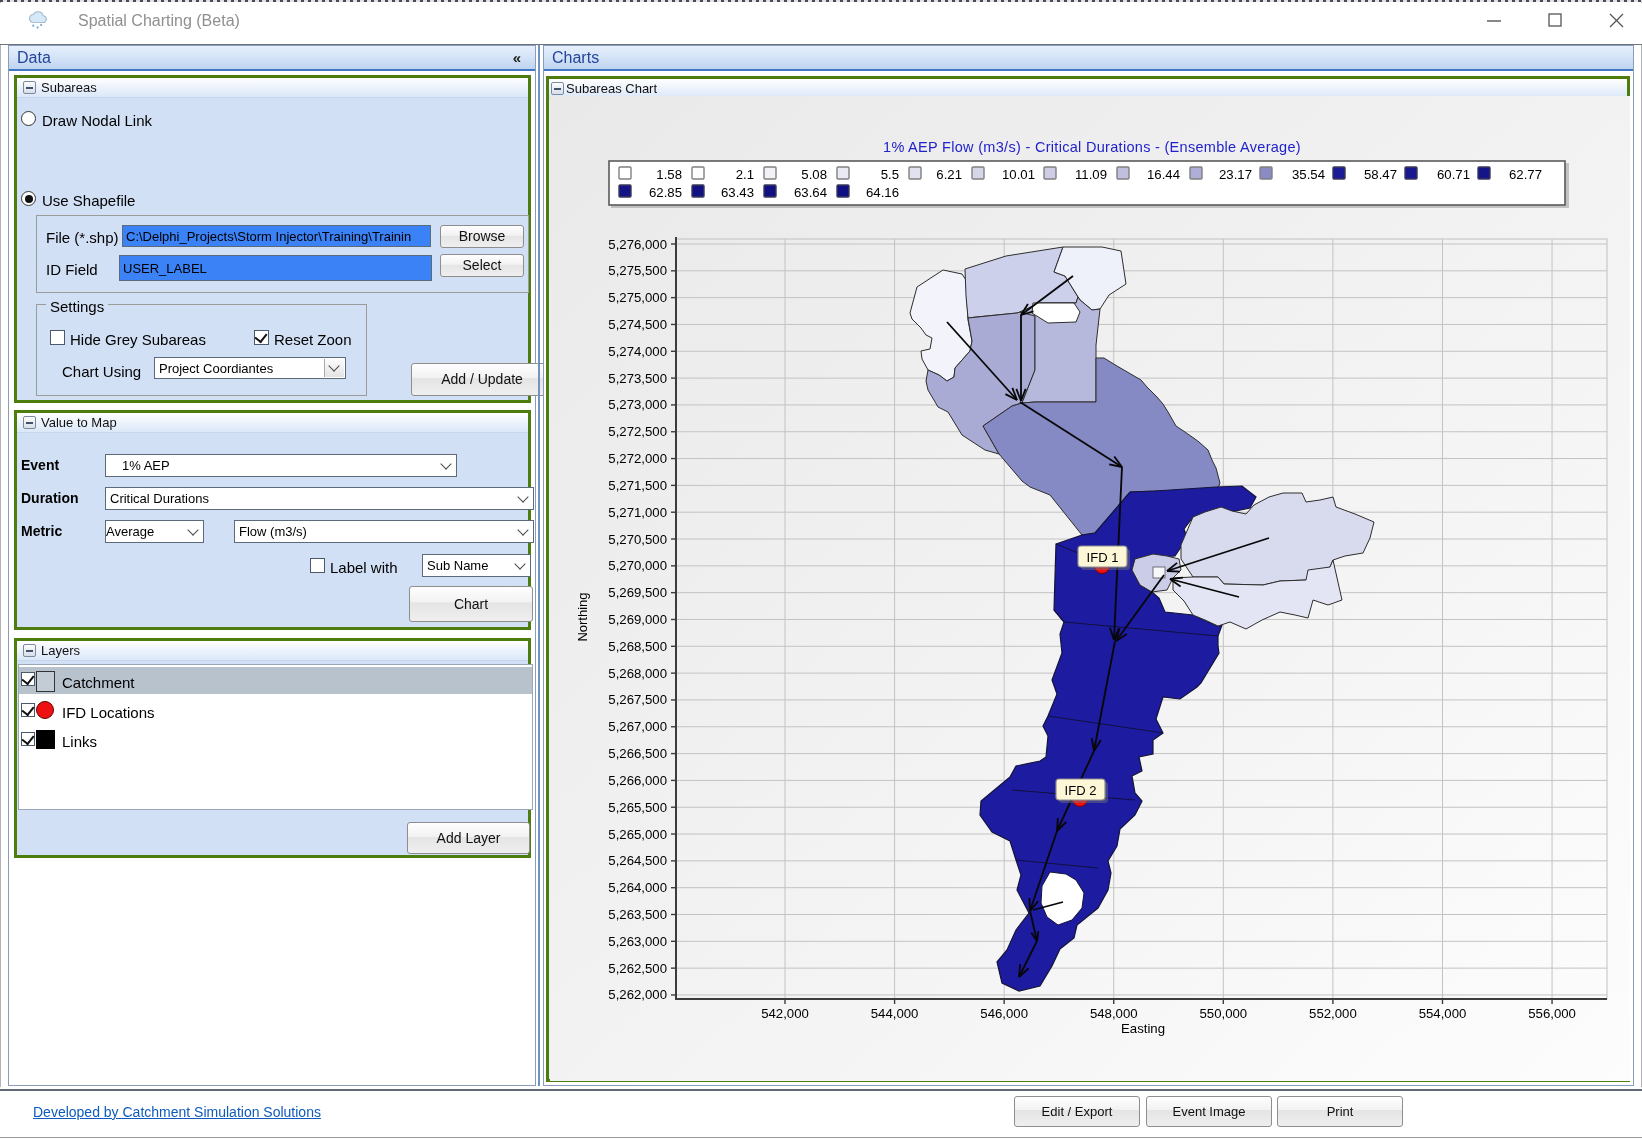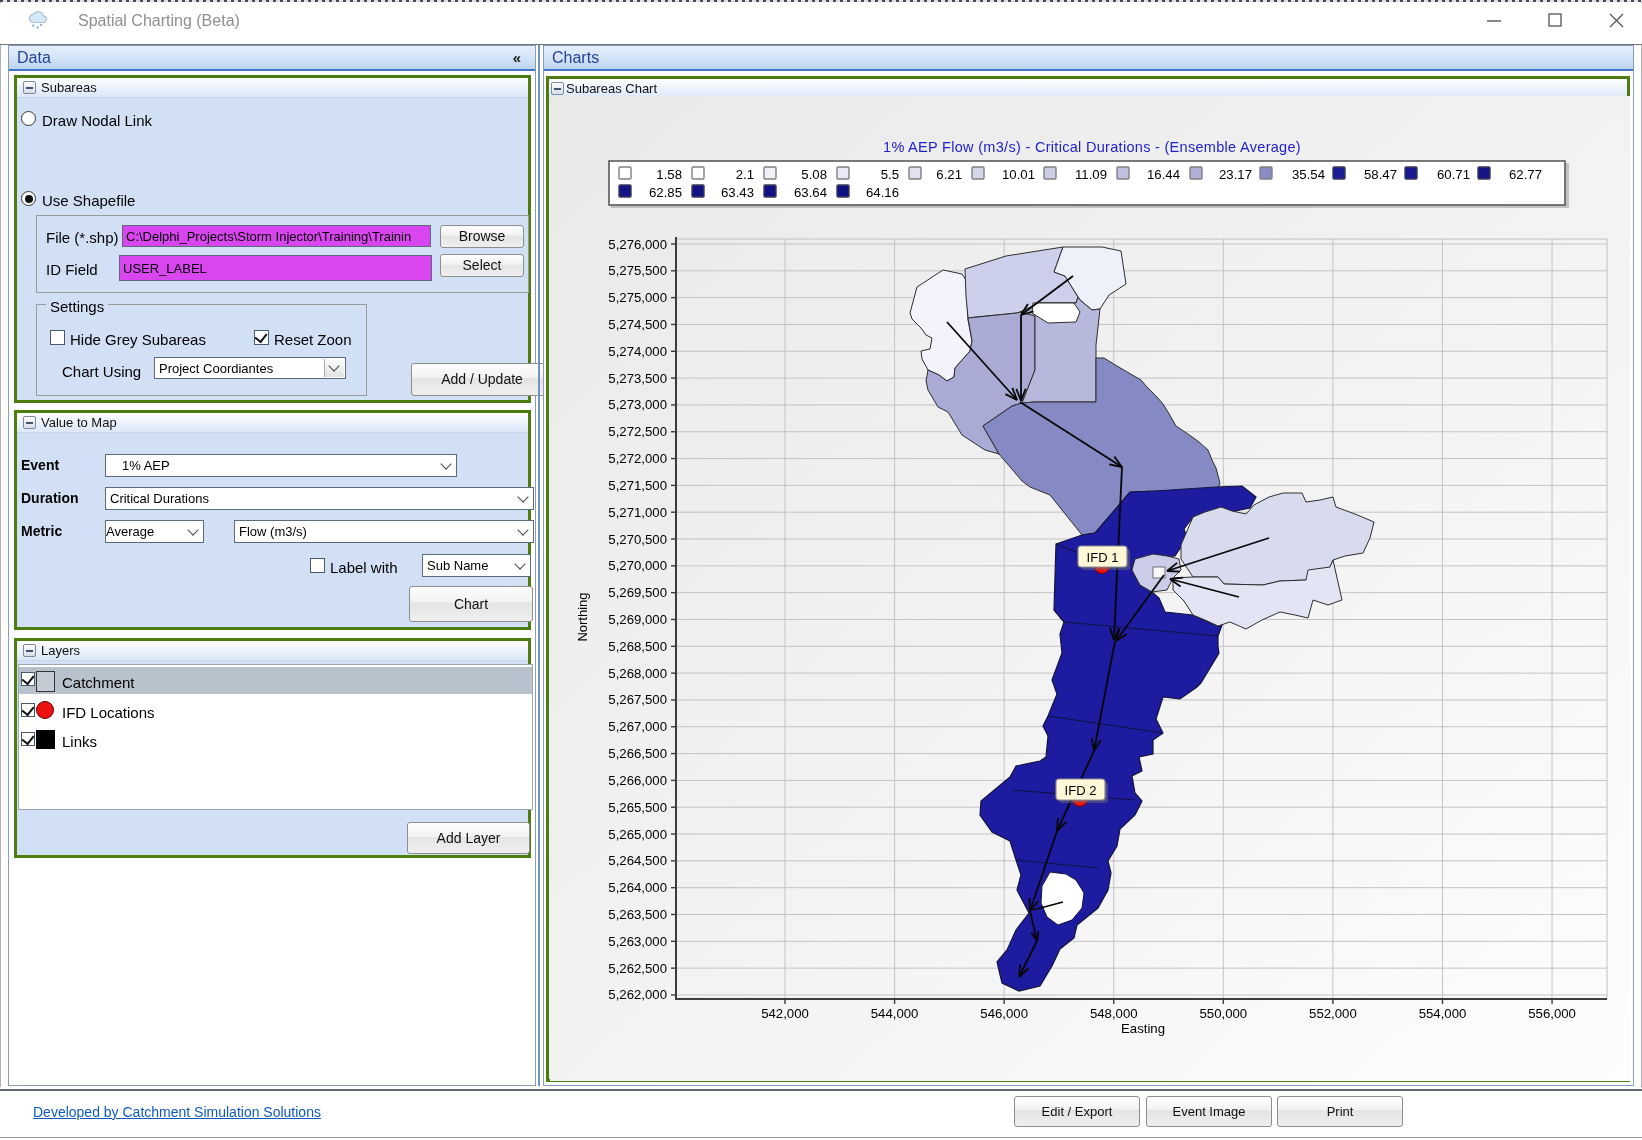--- a/index.html
+++ b/index.html
@@ -15,21 +15,21 @@
 .sect { position:absolute; border:3px solid #4d7c0f; background:#d2e0f5;text-decoration:underline; }
 .shead { position:absolute; left:0; top:0; right:0; height:20px;
   background:linear-gradient(#ffffff,#e8f0fb 60%,#dbe7f8); font-size:13px; color:#111;
   line-height:20px; border-bottom:1px solid #c5d6ee; }
 .collapse { display:inline-block; width:13px; height:13px; margin:3px 5px 0 6px;
   border:1px solid #7a8aa0; background:linear-gradient(#fdfdfd,#d8dee8); vertical-align:top;
   position:relative; border-radius:2px; }
 .collapse:after { content:""; position:absolute; left:2px; right:2px; top:5px; height:1.6px; background:#44506a; }
 .btn { position:absolute; background:linear-gradient(#fefefe,#f2f2f2 45%,#e4e4e4 46%,#efefef);
   border:1px solid #8e8e8e; border-radius:3px; font-size:14px; color:#111; text-align:center; }
-.tbox { position:absolute; background:#d946ef; border:1px solid #5c6b7a; font-size:13px; color:#000;
+.tbox { position:absolute; background:#3b82f6; border:1px solid #5c6b7a; font-size:13px; color:#000;
   white-space:nowrap; overflow:hidden; }
 .dd { position:absolute; background:#fff; border:1px solid #5c6b7a; font-size:13px; color:#000; }
 .chev { position:absolute; right:6px; top:50%; width:8px; height:8px; margin-top:-6px;
   border-right:1.6px solid #4a4a4a; border-bottom:1.6px solid #4a4a4a; transform:rotate(45deg); }
 .cb { position:absolute; width:15px; height:15px; background:#fff; border:1px solid #4a5a6a; }
 .cb.checked:after { content:""; position:absolute; left:2px; top:0px; width:6px; height:9px;
   border-right:2.2px solid #111; border-bottom:2.2px solid #111; transform:rotate(38deg); }
 .radio { position:absolute; width:15px; height:15px; border-radius:50%; background:#fff; border:1.4px solid #333; }
 .radio.sel:after { content:""; position:absolute; left:2.5px; top:2.5px; width:8px; height:8px;
   border-radius:50%; background:#111; }

